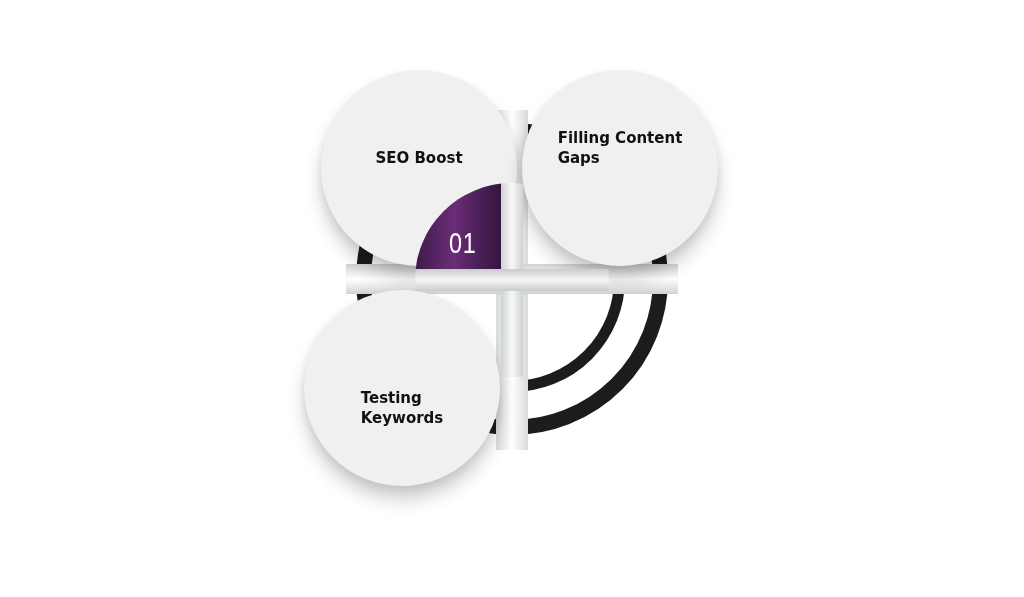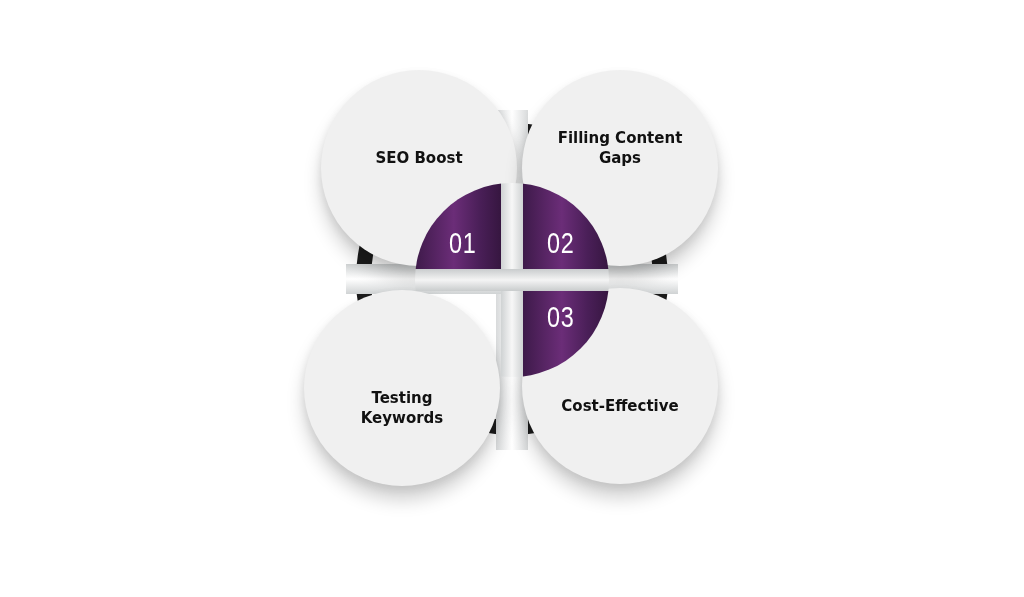--- a/index.html
+++ b/index.html
@@ -3,21 +3,21 @@
 <meta charset="utf-8">
 <style>
   html,body{margin:0;padding:0;}
   body{width:1024px;height:597px;background:#ffffff;position:relative;overflow:hidden;font-family:"DejaVu Sans","Liberation Sans",sans-serif;}
   .stage{position:absolute;left:0;top:0;width:1024px;height:597px;}
   .ring{position:absolute;border-radius:50%;box-sizing:border-box;}
   .ring-outer{left:356px;top:123px;width:312px;height:312px;border:15px solid #1c1c1c;}
   .ring-inner{left:399px;top:166px;width:226px;height:226px;border:11px solid #1c1c1c;}
   .gap-v{position:absolute;left:496px;top:110px;width:32px;height:340px;background:linear-gradient(90deg,#d8dadb,#ffffff 50%,#d8dadb);}
   .gap-h{position:absolute;left:346px;top:264px;width:332px;height:30px;background:linear-gradient(180deg,#d0d3d4,#ffffff 50%,#d0d3d4);}
-  .circle{position:absolute;width:196px;height:196px;border-radius:50%;background:#f0f0f0;box-shadow:0 14px 18px rgba(0,0,0,0.18), 0 4px 8px rgba(0,0,0,0.08);display:flex;align-items:center;justify-content:center;text-align:center;}
+  .circle{position:absolute;width:196px;height:196px;border-radius:50%;background:#f0f0f0;box-shadow:0 14px 18px rgba(0,0,0,0.18), 0 4px 8px rgba(0,0,0,0.08);display:flex;align-items:center;justify-content:center;text-align:left;}
   .circle span{font-family:"DejaVu Sans","Liberation Sans",sans-serif;font-weight:bold;font-size:15px;line-height:20px;color:#111;}
   .c1{left:321px;top:70px;}
   .c2{left:522px;top:70px;}
   .c3{left:522px;top:288px;}
   .c4{left:304px;top:290px;}
   .c1 span{margin-top:-20px;}
   .c2 span{margin-top:-40px;}
   .c3 span{margin-top:40px;}
   .c4 span{margin-top:40px;}
   .purple{position:absolute;left:415px;top:183px;width:194px;height:194px;border-radius:50%;overflow:hidden;}
@@ -42,33 +42,24 @@
   <div class="ring ring-inner"></div>
   <div class="gap-v"></div>
   <div class="gap-h"></div>
 
   <div class="circle c1">
     <span>SEO Boost</span>
   </div>
   <div class="circle c2">
     <span><span>Filling Content</span><br><span>Gaps</span></span>
   </div>
-  <div class="circle c3">
-    <span>Cost-Effective</span>
-  </div>
   <div class="circle c4">
     <span><span>Testing</span><br><span>Keywords</span></span>
   </div>
 
   <div class="purple">
     <div class="q q1">
         <span>01</span>
       </div>
-    <div class="q q2">
-        <span>02</span>
-      </div>
-    <div class="q q3">
-        <span>03</span>
-      </div>
     <div class="cross-v"></div>
     <div class="cross-h"></div>
   </div>
 </div>
 
 </body></html>

